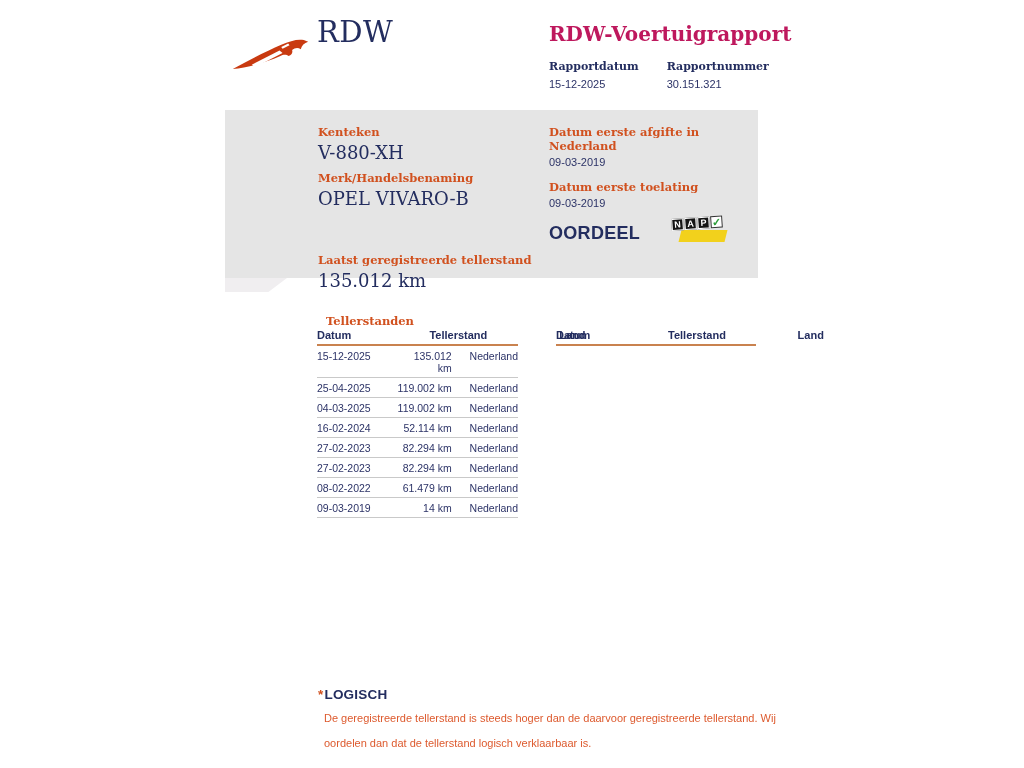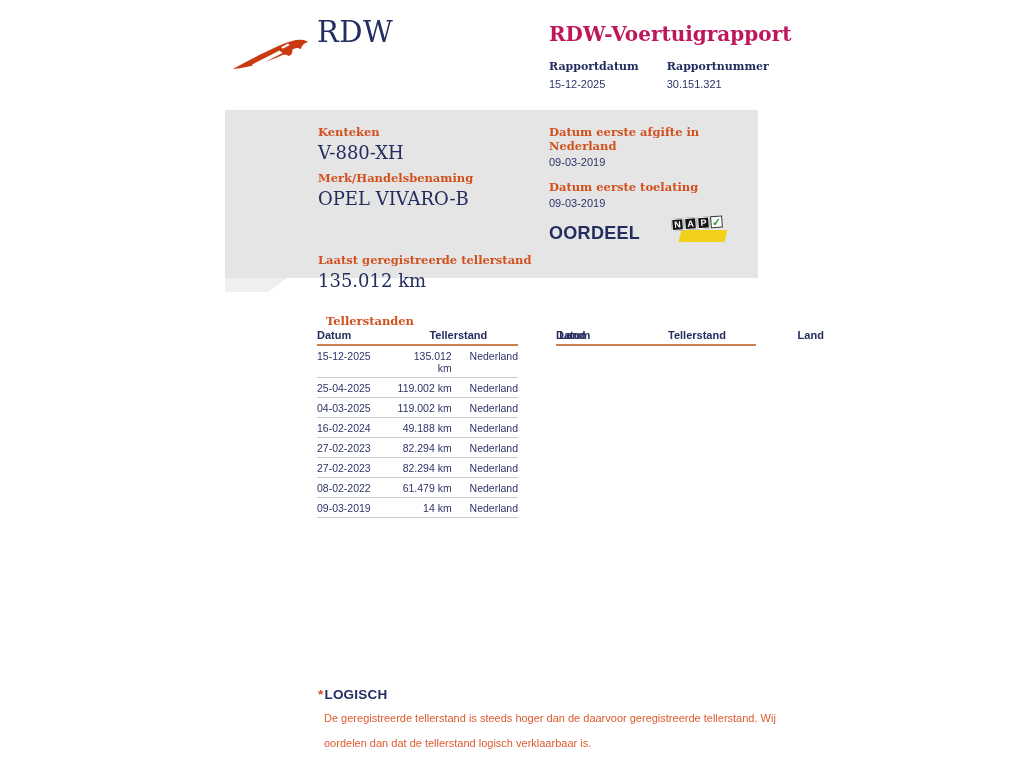--- a/index.html
+++ b/index.html
@@ -189,21 +189,21 @@
           <div class="c1">119.002 km</div>
           <div class="c2">Nederland</div>
         </div>
         <div class="t-row">
           <div class="c0">04-03-2025</div>
           <div class="c1">119.002 km</div>
           <div class="c2">Nederland</div>
         </div>
         <div class="t-row">
           <div class="c0">16-02-2024</div>
-          <div class="c1">49.188 km</div>
+          <div class="c1">52.114 km</div>
           <div class="c2">Nederland</div>
         </div>
         <div class="t-row">
           <div class="c0">27-02-2023</div>
           <div class="c1">82.294 km</div>
           <div class="c2">Nederland</div>
         </div>
         <div class="t-row">
           <div class="c0">27-02-2023</div>
           <div class="c1">82.294 km</div>

